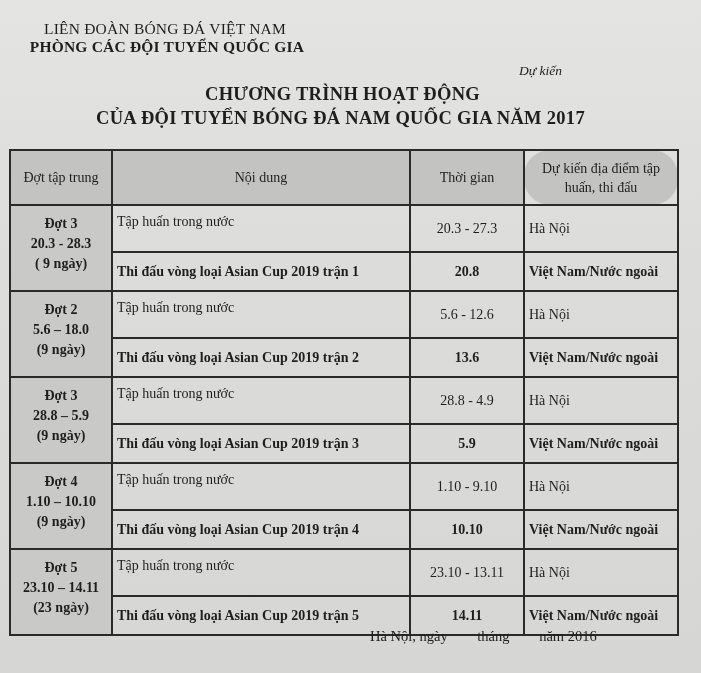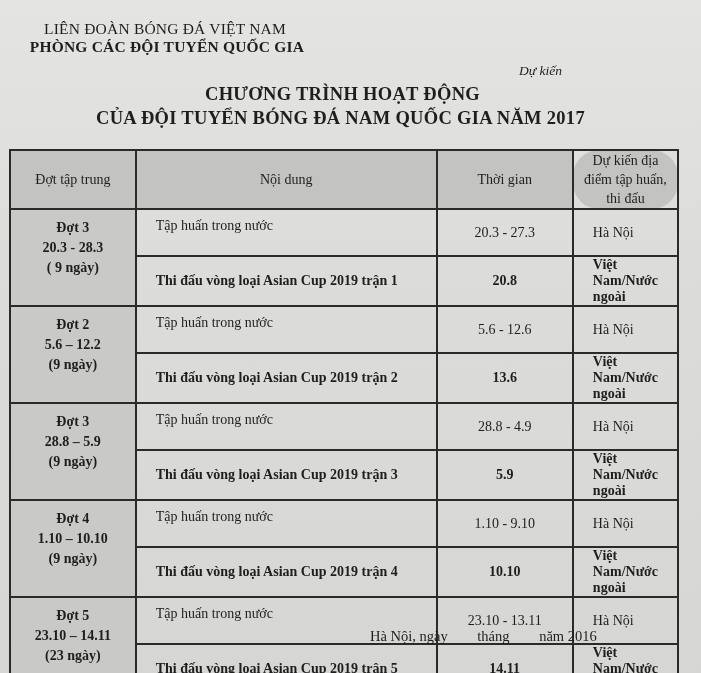--- a/index.html
+++ b/index.html
@@ -15,21 +15,21 @@
   .org2 { top:38px; font-weight:bold; left:2px; width:330px; }
   .draft { position:absolute; left:519px; top:63px; font-style:italic; font-size:13.5px; }
   .title { position:absolute; left:0; width:701px; text-align:center; font-weight:bold; font-size:18.5px; letter-spacing:0.3px; }
   .t1 { top:84px; left:-8px; }
   .t2 { top:108px; left:-10px; }
   table.sched {
     position:absolute; left:9px; top:149px; width:670px;
     border-collapse:collapse; font-size:14px;
   }
   table.sched td, table.sched th {
-    border:2px solid #2a2a2a; padding:0 19px; vertical-align:middle;
+    border:2px solid #2a2a2a; padding:0 4px; vertical-align:middle;
   }
   table.sched th { background:#c3c3c1; font-weight:normal; height:53px; line-height:19px; }
   td.batch { background:#c9c9c7; text-align:center; font-weight:bold; line-height:20px; width:92px; }
   td.batch .days { font-weight:bold; }
   td.content { text-align:left; width:288px; }
   td.time { text-align:center; width:104px; }
   td.place { text-align:left;margin-left:21px; }
   tr.train td { height:37px; vertical-align:top; padding-top:8px; }
   tr.match td { height:37px; font-weight:bold; }
   tr.match td.place { font-weight:bold; }
@@ -69,21 +69,21 @@
     </tr>
     <tr class="match">
       <td class="content">Thi đấu vòng loại Asian Cup 2019 trận 1</td>
       <td class="time">20.8</td>
       <td class="place">Việt Nam/Nước ngoài</td>
     </tr>
 
     <tr class="train">
       <td class="batch" rowspan="2">
         <div>Đợt 2</div>
-        <div>5.6 – 12.2</div>
+        <div>5.6 – 18.0</div>
         <div class="days">(9 ngày)</div>
       </td>
       <td class="content">Tập huấn trong nước</td>
       <td class="time">5.6 - 12.6</td>
       <td class="place">Hà Nội</td>
     </tr>
     <tr class="match">
       <td class="content">Thi đấu vòng loại Asian Cup 2019 trận 2</td>
       <td class="time">13.6</td>
       <td class="place">Việt Nam/Nước ngoài</td>

